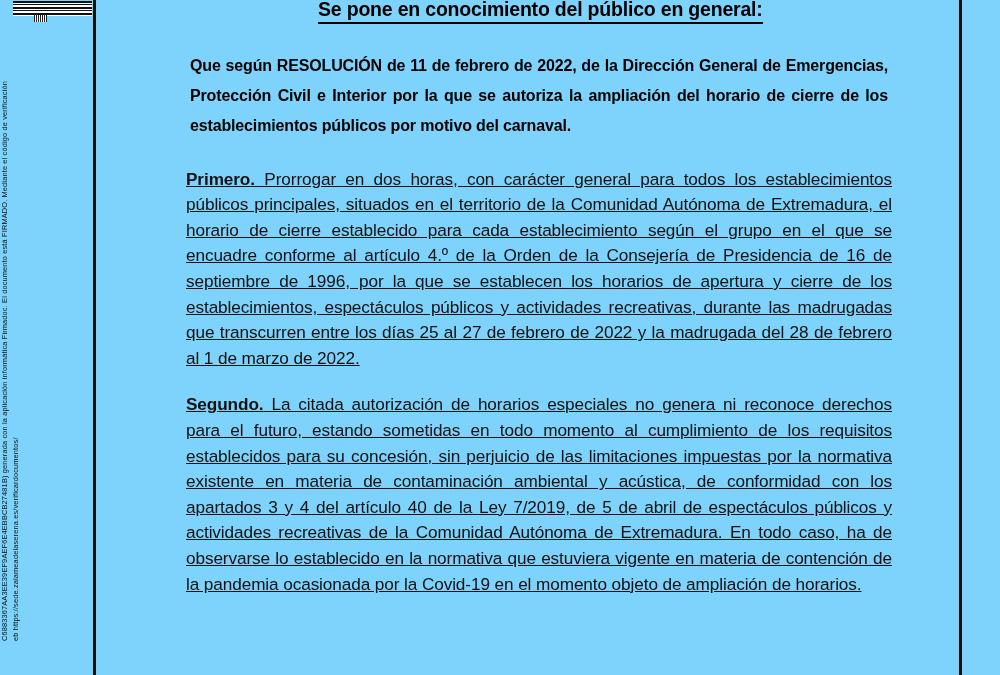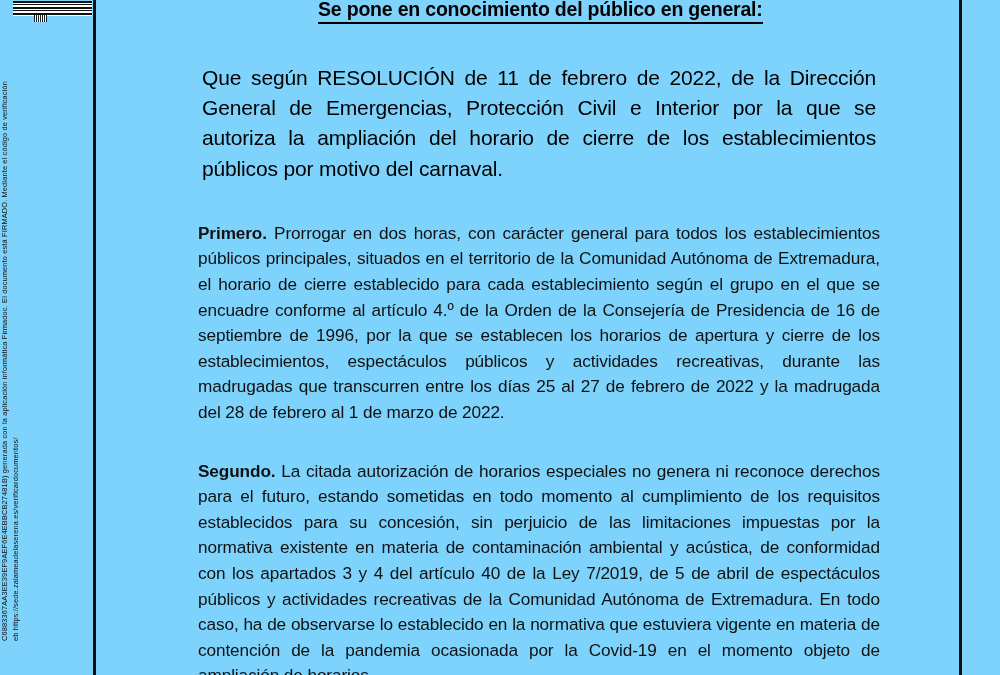--- a/index.html
+++ b/index.html
@@ -112,40 +112,41 @@
     line-height: 22px;
     border-bottom: 2px solid #000;
     display: inline-block;
     position: relative;
     left: 132px;
     top: -2px;
     white-space: nowrap;
   }
 
   #lead-para {
-    margin: 16px;
+    margin: 4px;
     padding-top: 21px;
-    font-size: 21px;
-    font-weight: normal;
+    font-size: 16px;
+    font-weight: bold;
     line-height: 30.2px;
     text-align: justify;
     text-justify: inter-word;
     letter-spacing: -0.15px;
   }
 
   .body-para {
-    margin: 12px;
+    margin: 0;
     padding-top: 21px;
     font-size: 17.2px;
     font-weight: normal;
     line-height: 25.6px;
     text-align: justify;
     text-justify: inter-word;
     letter-spacing: -0.1px;
     color: #111;
+    text-decoration: underline;
   }
   .body-para .lead-word {
     font-weight: bold;
   }
 </style>
 </head>
 <body>
 
 <div id="page">
 

